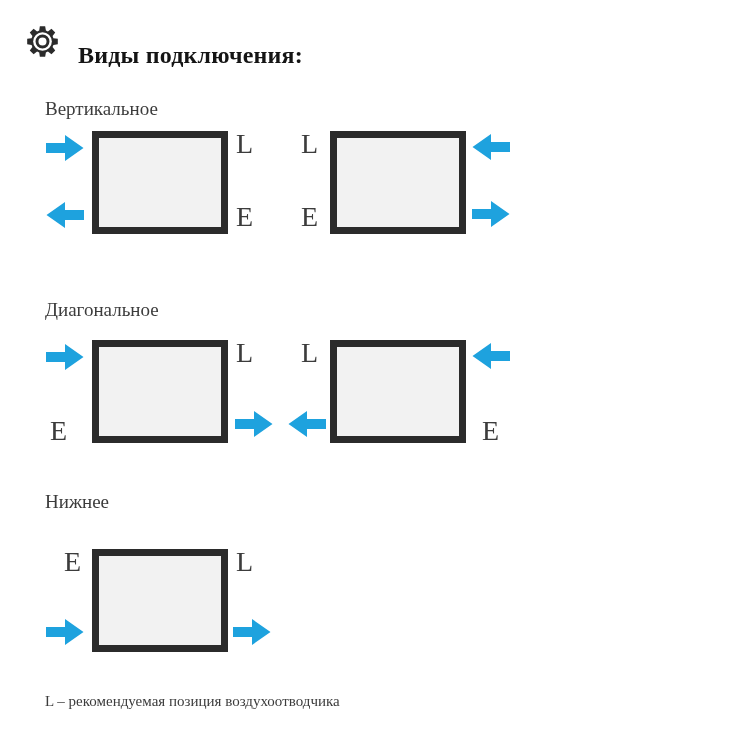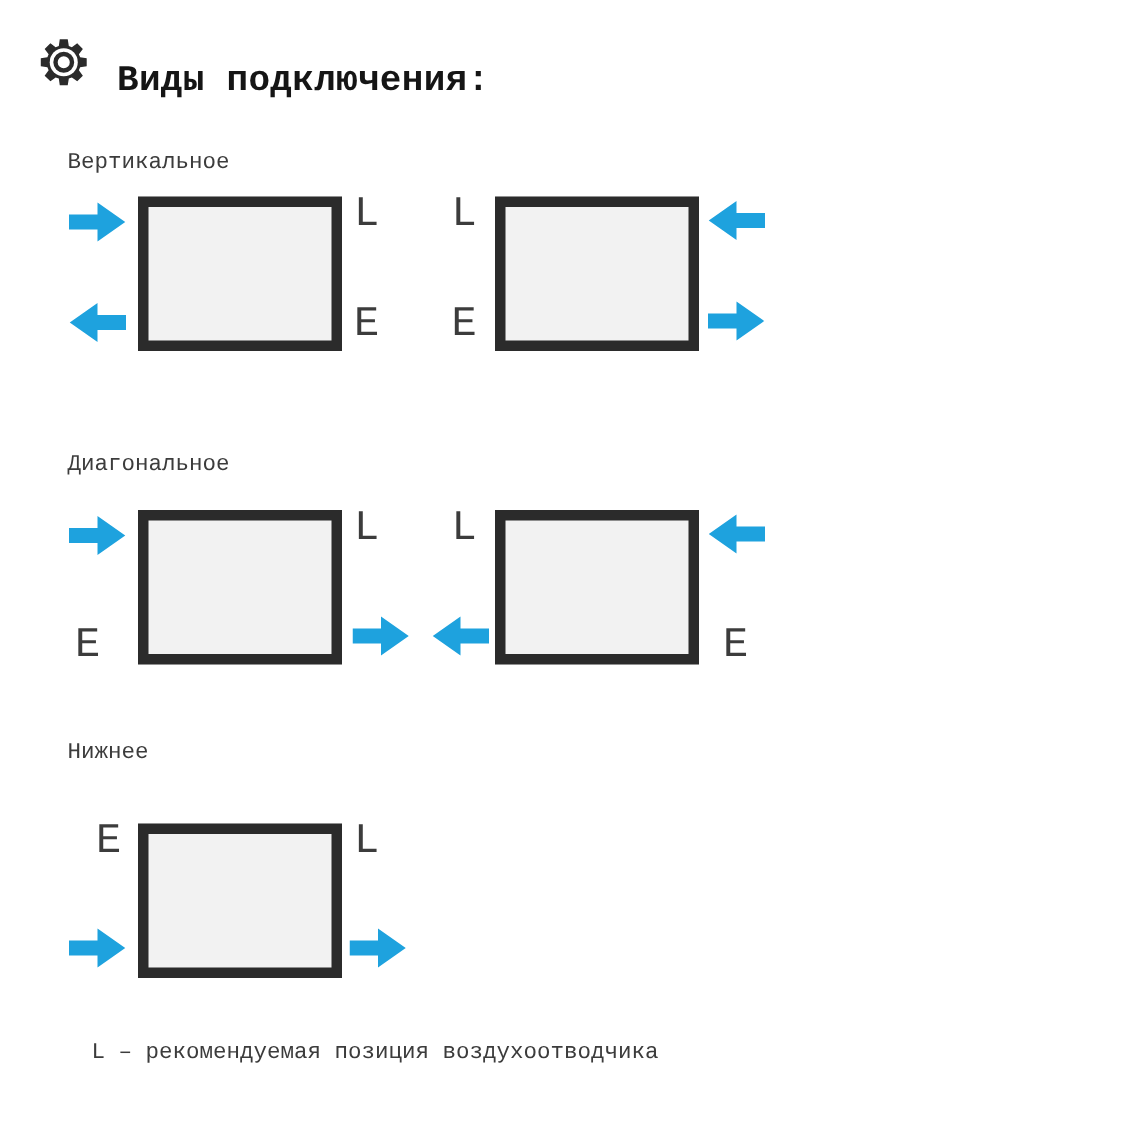--- a/index.html
+++ b/index.html
@@ -1,43 +1,43 @@
 <!DOCTYPE html>
 <html style="--arrow: #1EA2DE; --outline: #2B2B2B; --radiator_fill: #F2F2F2; --text: #3C3C3C;"><head>
 <meta charset="utf-8">
 <style>
   html,body{margin:0;padding:0;background:#fff;}
   .page{
     position:relative;width:720px;height:750px;background:#fff;
-    font-family:Liberation Mono, monospace;overflow:hidden;
+    font-family:Liberation Serif, serif;overflow:hidden;
   }
   .gear{position:absolute;left:26px;top:25px;}
   .header-title{
     position:absolute;left:78px;top:24px;line-height:30px;
     font-size:24px;font-weight:bold;color:#151515;letter-spacing:.2px;
   }
   .section-title{
-    position:absolute;font-size:15px;line-height:24px;
+    position:absolute;font-size:19px;line-height:24px;
     color:var(--text,#3c3c3c);
   }
   .radiator{
     position:absolute;width:136px;height:103px;box-sizing:border-box;
     border:7px solid var(--outline,#2b2b2b);
     background:var(--radiator_fill,#f2f2f2);
   }
   .port-label{
     position:absolute;font-size:28px;line-height:28px;
     color:var(--text,#3c3c3c);
   }
   .arrow{position:absolute;width:38px;height:28px;display:block;}
   .arrow.left{transform:scaleX(-1);}
   .arrow polygon{fill:var(--arrow,#1ea2de);}
   .legend{
     position:absolute;left:45px;top:692px;
-    font-size:15px;line-height:19px;color:var(--text,#3c3c3c);margin-left:16px;
+    font-size:15px;line-height:19px;color:var(--text,#3c3c3c);
   }
 </style>
 </head>
 <body>
 
 <div class="page">
 
   <header>
     <svg class="gear" width="33" height="33" viewBox="0 0 36 36" aria-hidden="true">
       <polygon fill="#2b2b2b" points="29.9,14.4 34.7,15.1 34.7,20.9 29.9,21.7 29,23.9 31.9,27.8 27.8,31.9 23.9,29 21.7,29.9 20.9,34.7 15.1,34.7 14.4,29.9 12.1,29 8.3,31.9 4.1,27.8 7,23.9 6.1,21.7 1.3,20.9 1.3,15.1 6.1,14.4 7,12.1 4.1,8.3 8.3,4.1 12.1,7 14.4,6.1 15.1,1.3 20.9,1.3 21.7,6.1 23.9,7 27.8,4.1 31.9,8.3 29,12.1"></polygon>

